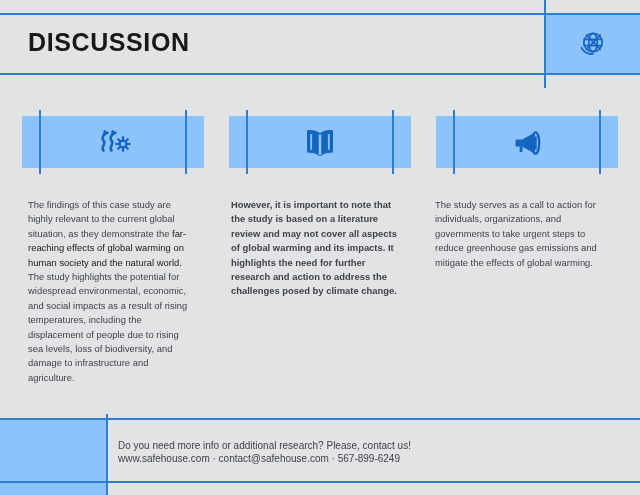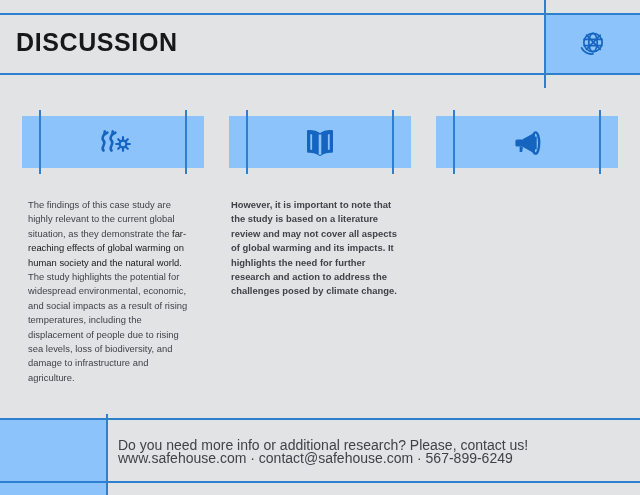--- a/index.html
+++ b/index.html
@@ -29,21 +29,21 @@
     left: 0;
     top: 13px;
     width: 640px;
     height: 62px;
     border-top: 2px solid #2f7fd1;
     border-bottom: 2px solid #2f7fd1;
     box-sizing: border-box;
   }
   .header-title {
     position: absolute;
-    left: 16px;
+    left: 28px;
     top: 30px;
     font-size: 25px;
     font-weight: bold;
     letter-spacing: 0.6px;
     color: #17181a;
     line-height: 1;
     white-space: nowrap;
   }
   .header-icon-box {
     position: absolute;
@@ -155,21 +155,21 @@
     position: absolute;
     left: 28px;
     top: 436px;
     width: 68px;
     height: 32px;
   }
   .footer-text {
     position: absolute;
     left: 118px;
     top: 439px;
-    font-size: 14px;
+    font-size: 10px;
     line-height: 13px;
     color: #3f4247;
   }
 </style>
 </head>
 <body>
 
 <div class="slide">
 
   <div class="header-band"></div>
@@ -241,20 +241,21 @@
           <path d="M30.6 16.6 v12.8" stroke="#1565c0" stroke-width="2.2"></path>
           <path d="M14.6 26.5 h3.4 l-0.8 5.6 h-2.6 z" fill="#1565c0"></path>
         </svg>
       </div>
     </div>
 
   </div>
 
   <div class="col" id="col-1" style="left:28px; width:168px;"><span>The findings of this case study are highly relevant to the current global situation, as they demonstrate the </span><b>far-reaching effects of global warming on human society and the natural world.</b><span> The study highlights the potential for widespread environmental, economic, and social impacts as a result of rising temperatures, including the displacement of people due to rising sea levels, loss of biodiversity, and damage to infrastructure and agriculture.</span></div>
   <div class="col" id="col-2" style="left:231px; width:172px;font-weight:bold;"><span>However, it is important to note that the study is based on a literature review and may not cover all aspects of global warming and its impacts. It highlights the need for further research and action to address the challenges posed by climate change.</span></div>
+  <div class="col" id="col-3" style="left:435px; width:175px;"><span>The study serves as a call to action for individuals, organizations, and governments to take urgent steps to reduce greenhouse gas emissions and mitigate the effects of global warming.</span></div>
 
   <div class="footer-rule-top"></div>
   <div class="footer-logo-box"></div>
   <div class="footer-divider"></div>
 
 
   <div class="footer-text">
     <div>Do you need more info or additional research? Please, contact us!</div>
     <div>www.safehouse.com · contact@safehouse.com · 567-899-6249</div>
   </div>

